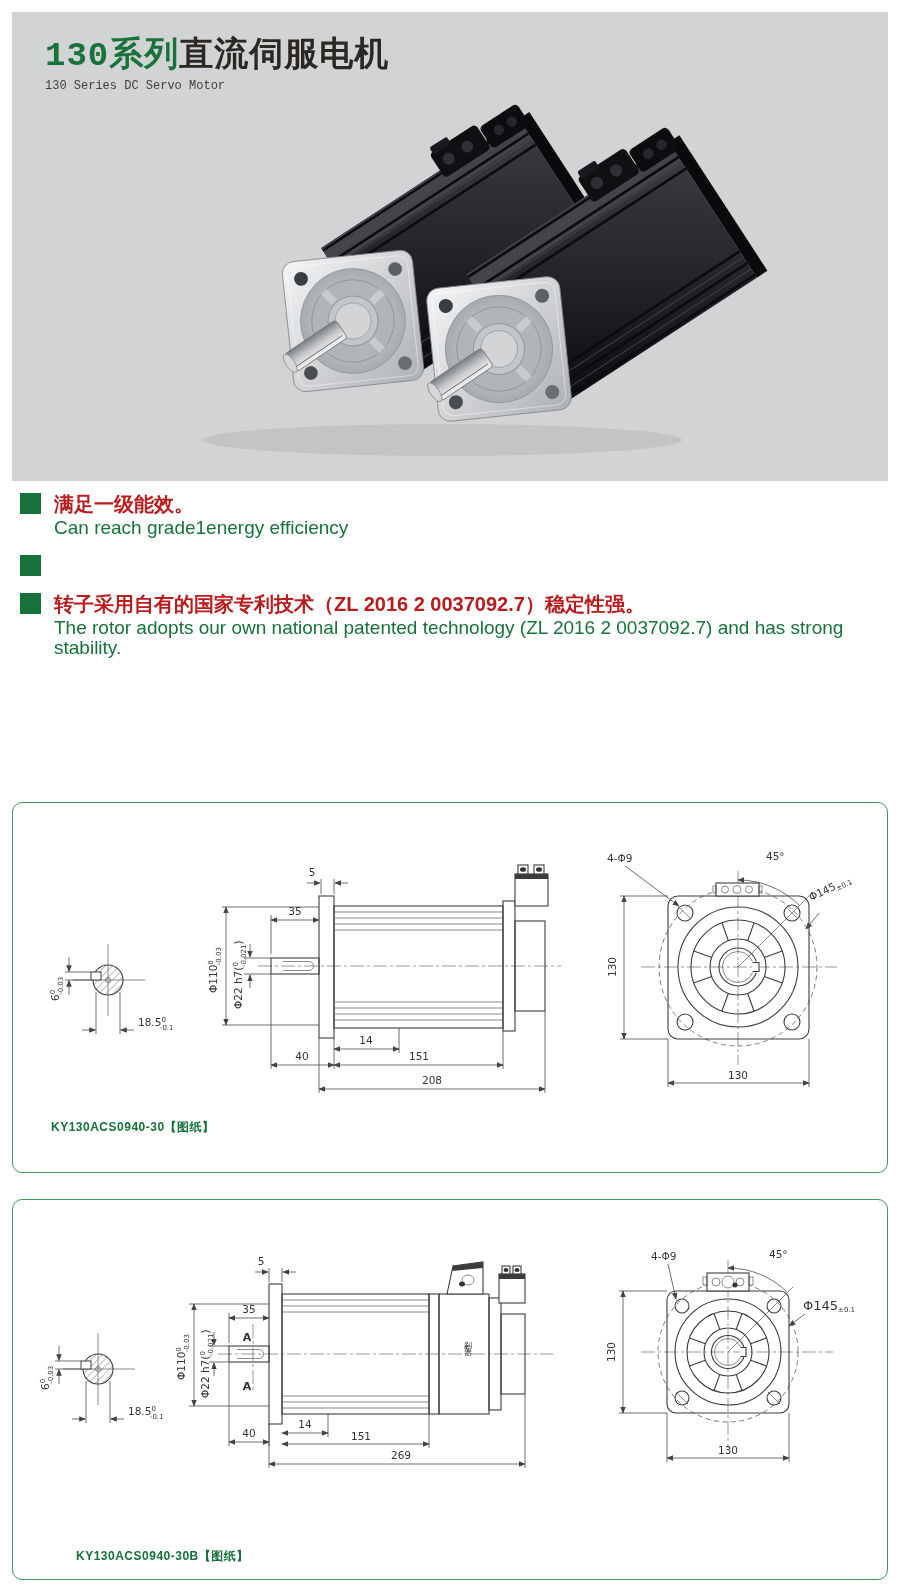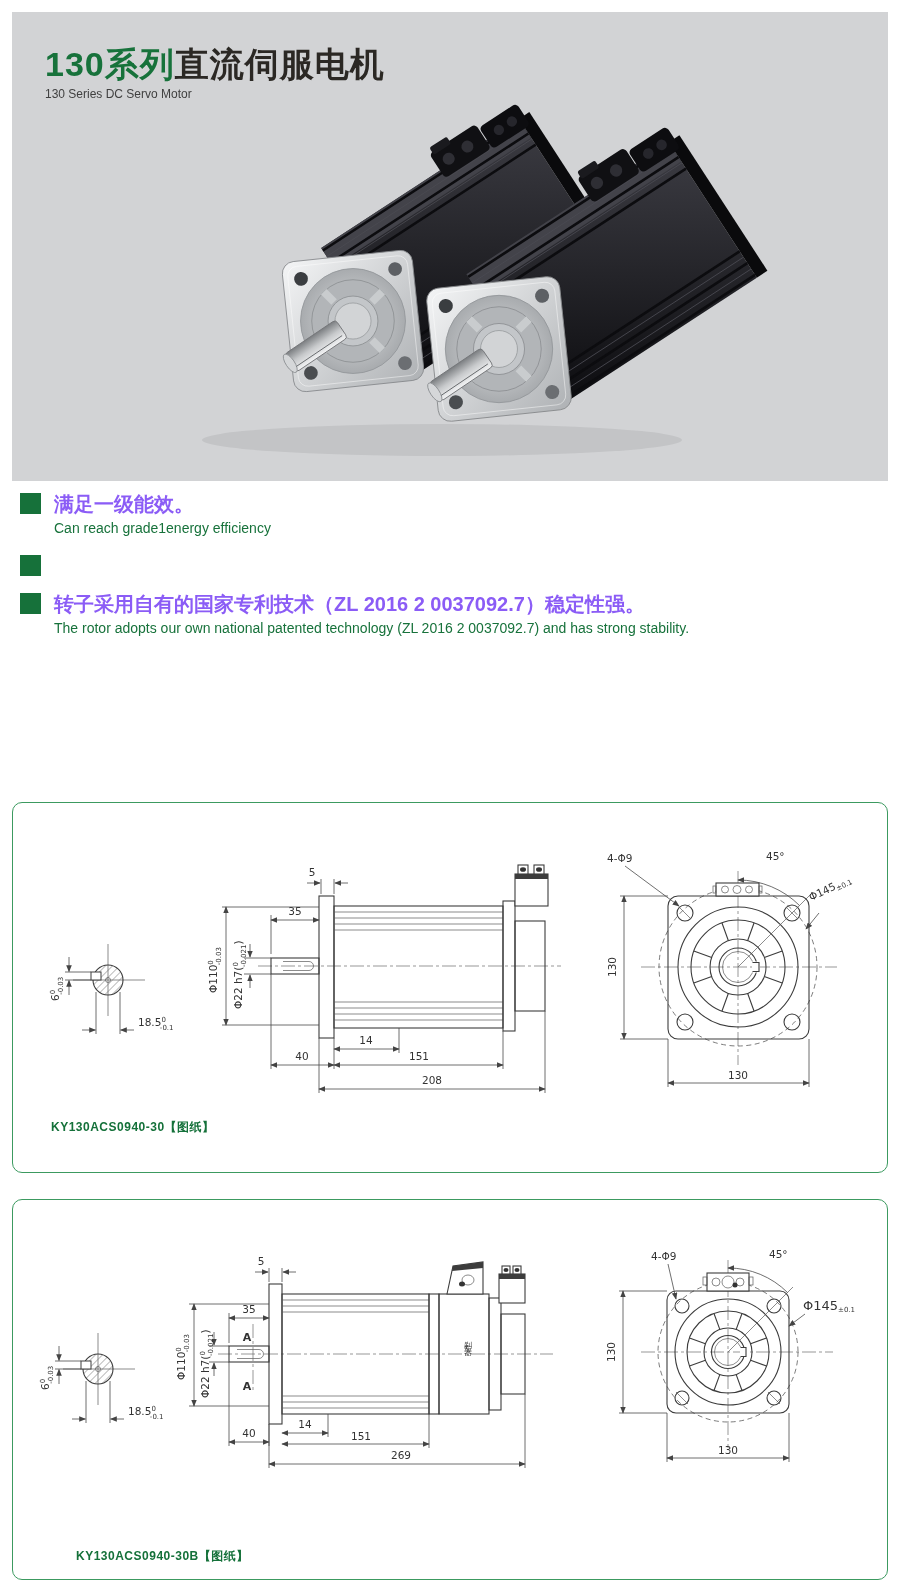--- a/index.html
+++ b/index.html
@@ -1,33 +1,33 @@
 <!DOCTYPE html>
 <html><head>
 <meta charset="utf-8">
 <style>
   html,body{margin:0;padding:0;background:#fff;}
   body{font-family:"Liberation Sans","DejaVu Sans",sans-serif;}
   .page{position:relative;width:900px;height:1591px;background:#fff;overflow:hidden;}
 
   
   .hero{position:absolute;left:12px;top:12px;width:876px;height:469px;background:#d2d3d5;}
-  .title-block{position:absolute;left:33px;top:32px;z-index:2;}
+  .title-block{position:absolute;left:33px;top:24px;z-index:2;font-family:Liberation Mono, monospace;}
   .title-block h1{margin:0;font-size:34px;font-weight:800;letter-spacing:1px;line-height:40px;}
   .t-green{color:#17723b;}
   .t-dark{color:#2b2824;}
   .subtitle{margin-top:3px;font-size:12px;color:#404040;}
   .motors{position:absolute;left:0;top:0;}
 
   
   .features{position:absolute;left:20px;top:491px;width:864px;list-style:none;margin:0;padding:0;}
   .feat{display:flex;gap:13px;margin-bottom:15px;align-items:flex-start;}
   .sq{width:21px;height:21px;background:#16713a;flex:0 0 21px;margin-top:2px;}
-  .zh{font-size:20px;font-weight:700;color:#8b5cf6;line-height:26px;}
-  .en{font-size:14px;color:#17723b;line-height:20px;margin-top:1px;}
+  .zh{font-size:20px;font-weight:700;color:#b91c1c;line-height:26px;}
+  .en{font-size:19px;color:#17723b;line-height:20px;margin-top:1px;}
 
   
   .panel{position:absolute;left:12px;width:876px;border:1.5px solid #3c9a60;border-radius:10px;background:#fff;box-sizing:border-box;}
   .p1{top:802px;height:371px;}
   .p2{top:1199px;height:381px;}
   .caption{position:absolute;left:38px;font-size:12px;font-weight:700;color:#15713a;letter-spacing:.5px;}
   .p1 .caption{top:316px;}
   .p2 .caption{top:348px;margin-left:25px;}
   .brake-label{position:absolute;left:448px;top:134px;writing-mode:vertical-rl;font-size:8px;color:#333;letter-spacing:4px;}
 

